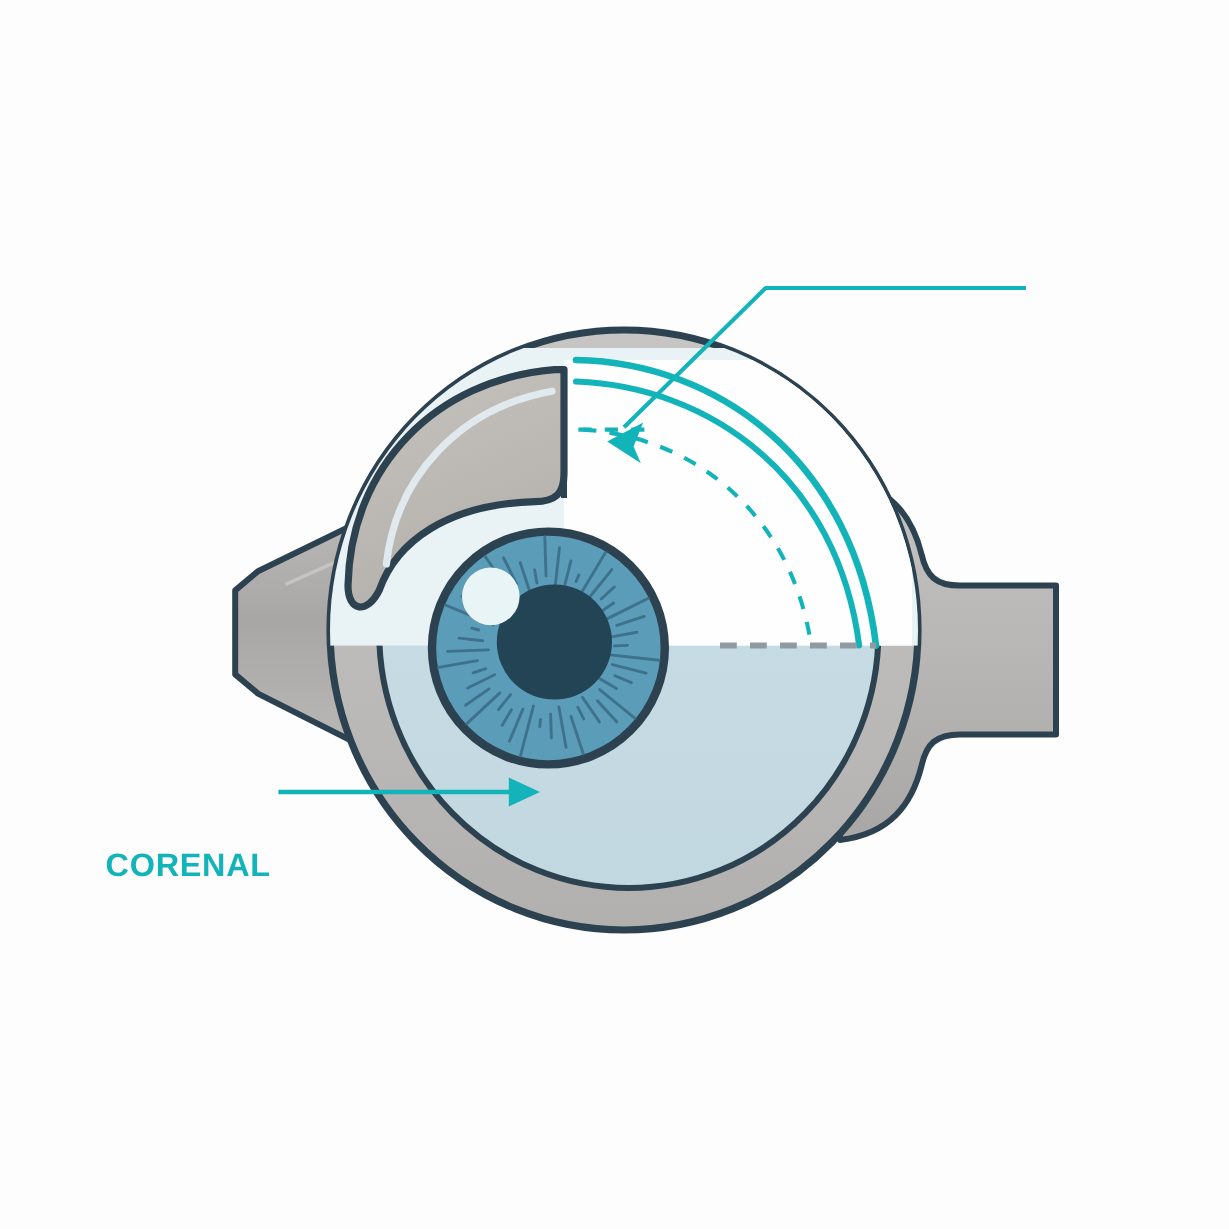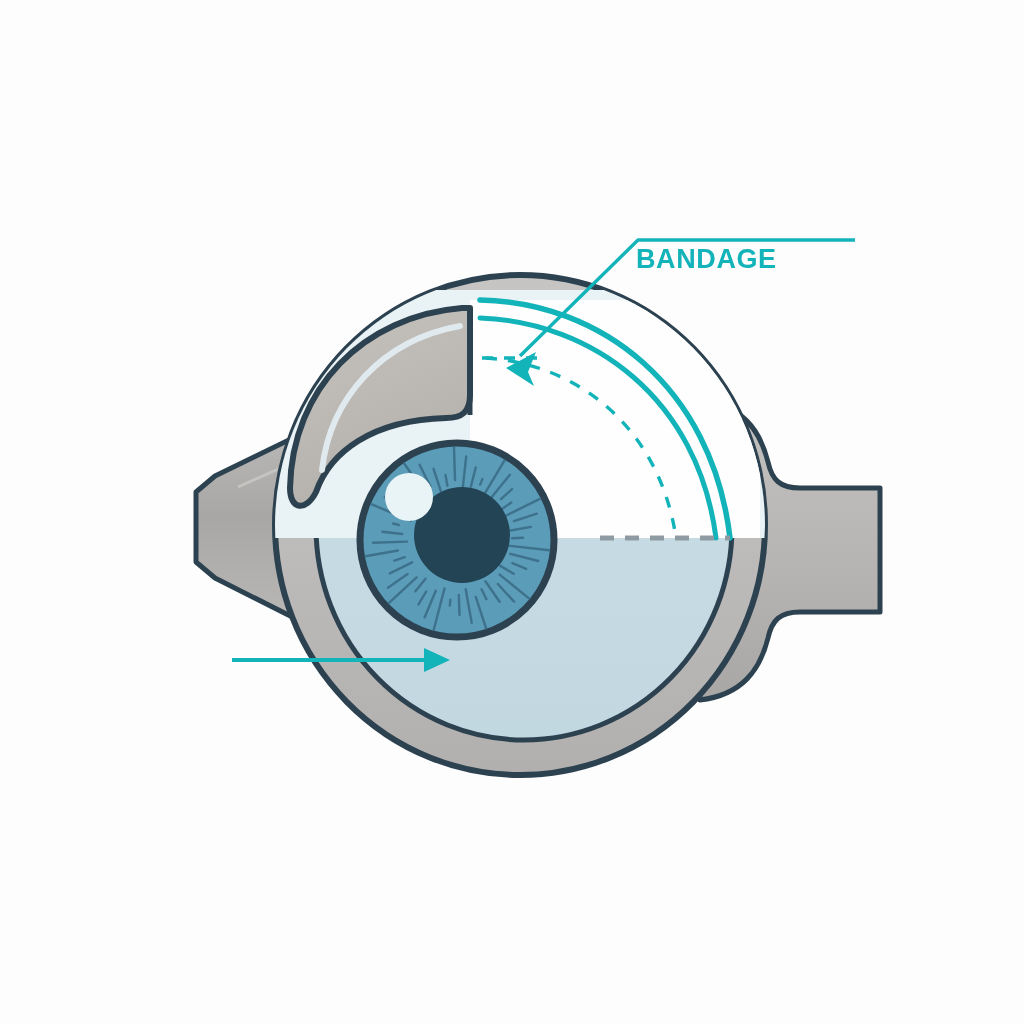--- a/index.html
+++ b/index.html
@@ -199,19 +199,19 @@
       <polygon points="506,368 536,352 528,372 534,386" fill="#13b3ba"></polygon>
     </g>
 
     <g>
       <path d="M 232 660 L 428 660" stroke="#13b3ba" stroke-width="3.8" fill="none"></path>
       <polygon points="450,660 424,648 424,672" fill="#13b3ba"></polygon>
     </g>
   </svg>
 
   <div class="lbl" id="label-bandage">
-    <div>BANDAGE</div>
   </div>
 
   <div class="lbl" id="label-flap">
+    <div>CORENAL</div>
   </div>
 
 </div>
 
 </body></html>

